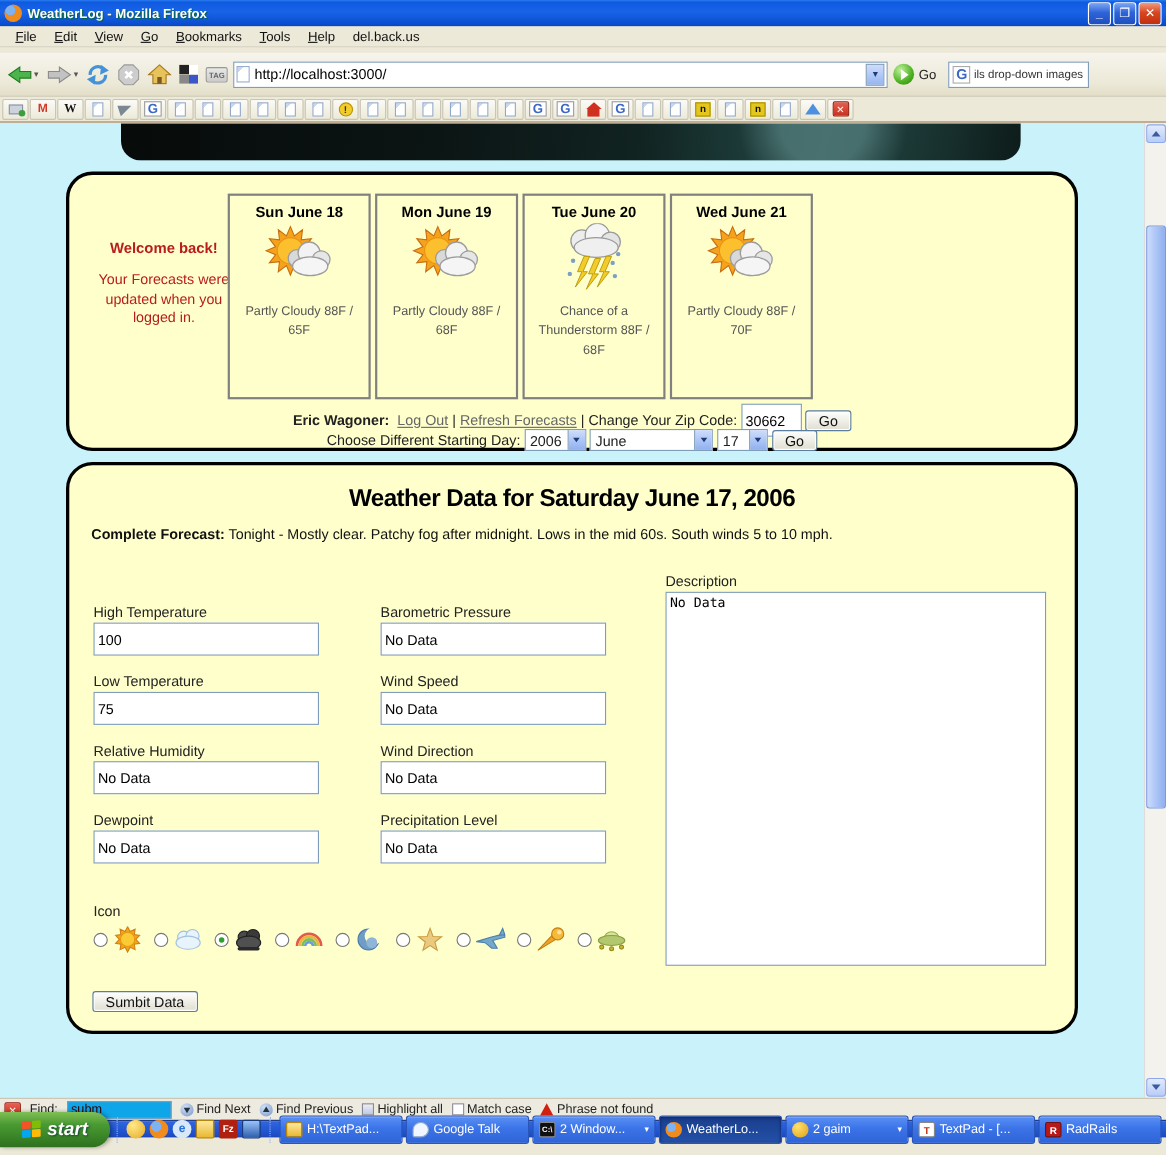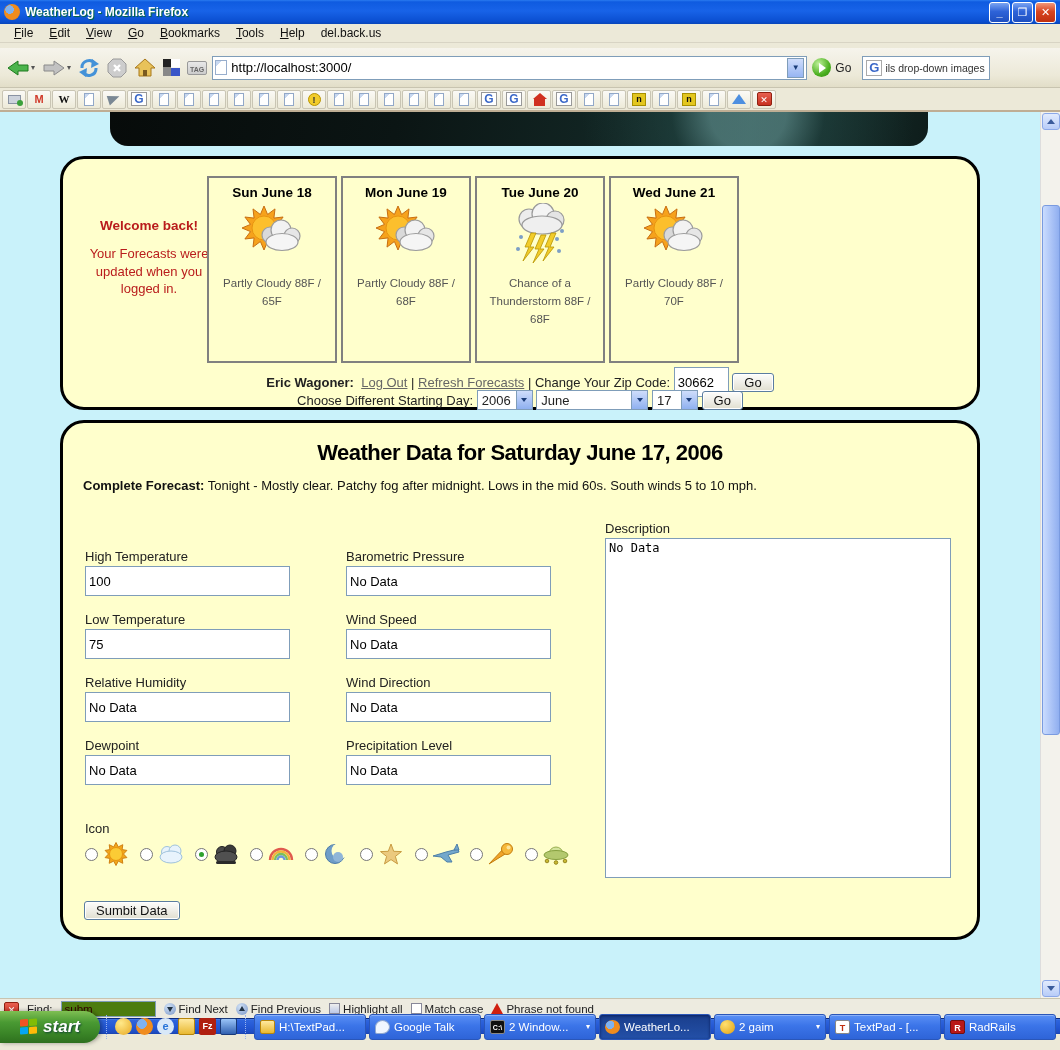--- a/index.html
+++ b/index.html
@@ -140,21 +140,21 @@
   .sb-up::after { content:''; border-bottom:5px solid #3A5B9C; border-left:4px solid transparent; border-right:4px solid transparent; }
   .sb-down::after { content:''; border-top:5px solid #3A5B9C; border-left:4px solid transparent; border-right:4px solid transparent; }
   .sb-thumb { position:absolute; left:1px; top:93px; width:18px; height:530px; border-radius:3px;
      border:1px solid #7A9BE0; background:linear-gradient(90deg,#CADCFE,#ADC5F7 50%,#90AFF0); }
 
   
   .findbar { position:absolute; top:998px; left:0; width:1060px; height:20px; background:#EDEBE0;
      border-top:1px solid #C8C4B0; display:flex; align-items:center; gap:8px; padding:0 4px; font-size:11.5px; color:#222; }
   .fb-close { width:15px; height:14px; background:linear-gradient(#E86050,#C83020); border:1px solid #902010; border-radius:2px;
      color:#fff; font-size:9px; text-align:center; line-height:14px; font-weight:bold; }
-  .fb-input { background:#4d7c0f; border:1px solid #7F9DB9; width:95px; height:16px; font-size:11.5px; padding:0 3px; color:#300; }
+  .fb-input { background:#0ea5e9; border:1px solid #7F9DB9; width:95px; height:16px; font-size:11.5px; padding:0 3px; color:#300; }
   .fb-btn { display:inline-flex; align-items:center; gap:3px; }
   .fb-circ { width:12px; height:12px; border-radius:50%; background:radial-gradient(circle at 35% 30%,#CFE0F5,#7C98C8); position:relative; }
   .fb-circ.dn::after { content:''; position:absolute; left:3px; top:4px; border-top:5px solid #234; border-left:3px solid transparent; border-right:3px solid transparent; }
   .fb-circ.up::after { content:''; position:absolute; left:3px; top:3px; border-bottom:5px solid #234; border-left:3px solid transparent; border-right:3px solid transparent; }
   .fb-hl { width:11px; height:11px; background:linear-gradient(#EEE,#BBC8E8); border:1px solid #889; }
   .fb-cb { width:11px; height:11px; background:#fff; border:1px solid #889; }
   .fb-alert { width:0; height:0; border-bottom:11px solid #D02010; border-left:6px solid transparent; border-right:6px solid transparent; position:relative; }
   .fb-status { color:#222; }
 
   

